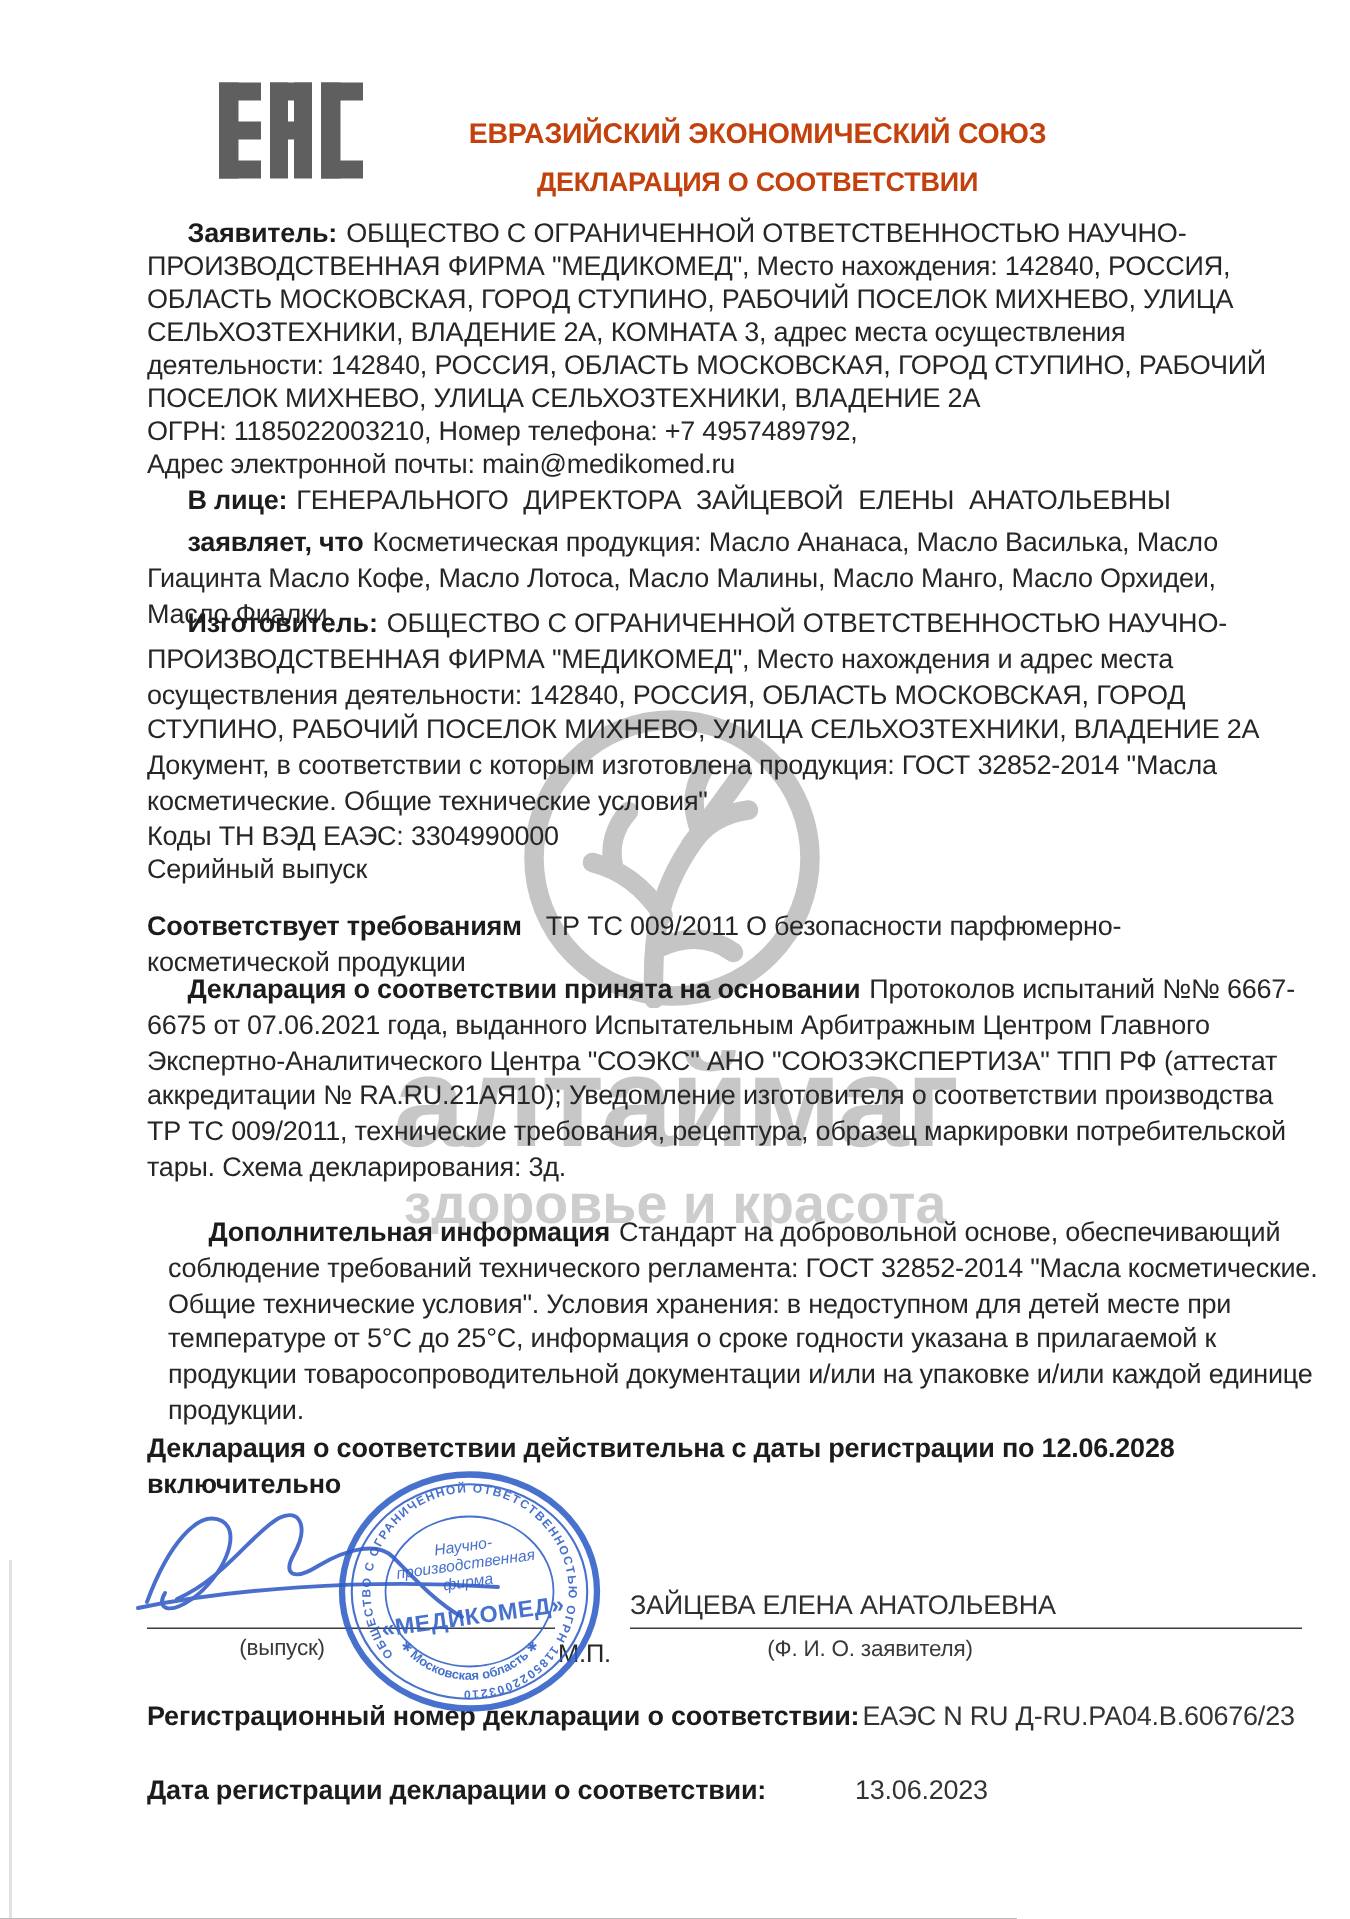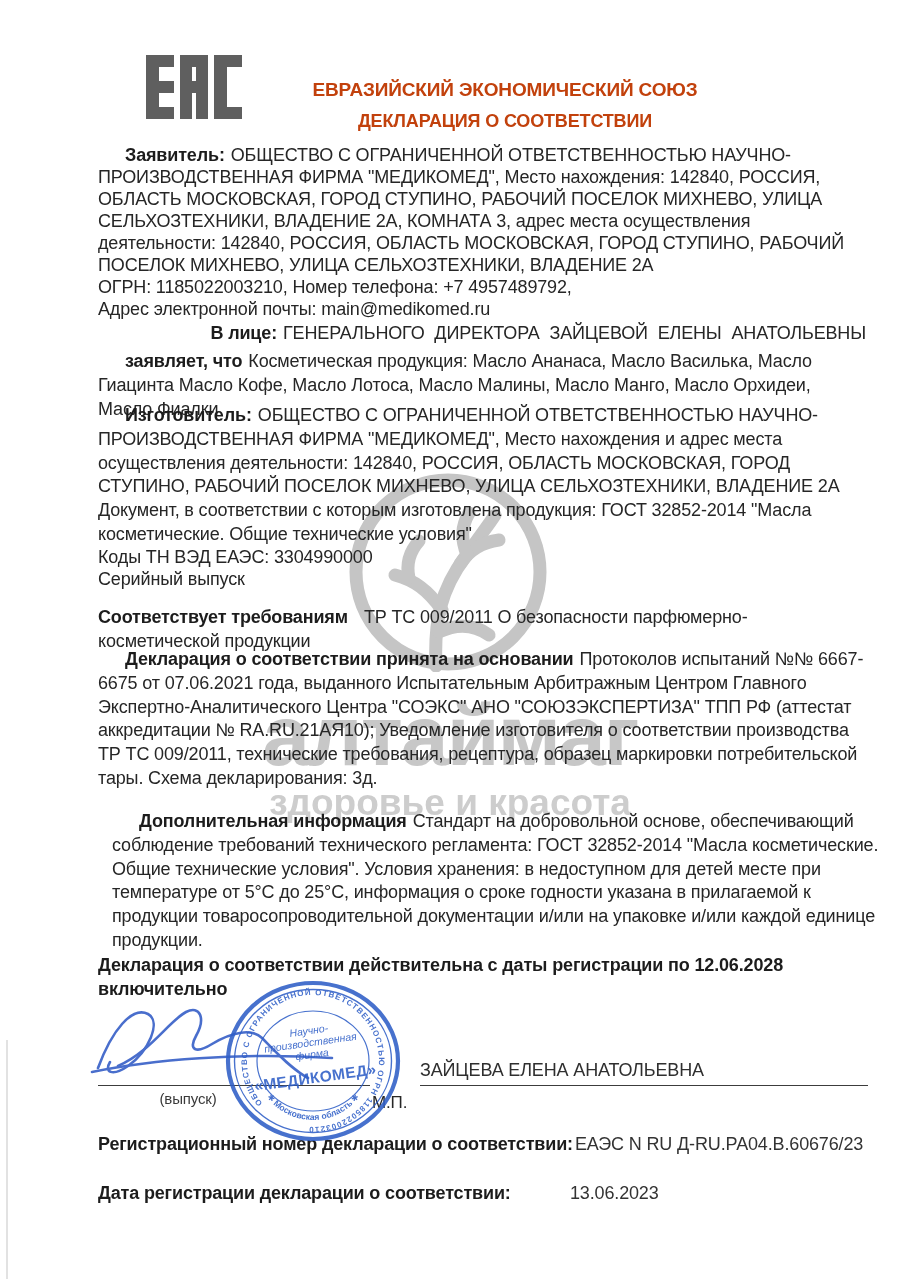--- a/index.html
+++ b/index.html
@@ -57,21 +57,21 @@
   </svg>
   <div class="abs txt title" style="left:110px;top:79px;width:790px;font-size:19px;">ЕВРАЗИЙСКИЙ ЭКОНОМИЧЕСКИЙ СОЮЗ</div>
   <div class="abs txt title" style="left:110px;top:111px;width:790px;font-size:18px;">ДЕКЛАРАЦИЯ О СООТВЕТСТВИИ</div>
 
   <div class="abs txt body-p caps-p" style="left:98px;top:144px;">
     <p><b class="lead">Заявитель:</b><span>ОБЩЕСТВО С ОГРАНИЧЕННОЙ ОТВЕТСТВЕННОСТЬЮ НАУЧНО-ПРОИЗВОДСТВЕННАЯ ФИРМА "МЕДИКОМЕД", Место нахождения: 142840, РОССИЯ, ОБЛАСТЬ МОСКОВСКАЯ, ГОРОД СТУПИНО, РАБОЧИЙ ПОСЕЛОК МИХНЕВО, УЛИЦА СЕЛЬХОЗТЕХНИКИ, ВЛАДЕНИЕ 2А, КОМНАТА 3, адрес места осуществления деятельности: 142840, РОССИЯ, ОБЛАСТЬ МОСКОВСКАЯ, ГОРОД СТУПИНО, РАБОЧИЙ ПОСЕЛОК МИХНЕВО, УЛИЦА СЕЛЬХОЗТЕХНИКИ, ВЛАДЕНИЕ 2А</span></p>
     <p>ОГРН: 1185022003210, Номер телефона: +7 4957489792,</p>
     <p>Адрес электронной почты: main@medikomed.ru</p>
   </div>
 
-  <div class="abs txt body-p" style="left:98px;top:322px;text-align:right;">
+  <div class="abs txt body-p" style="left:98px;top:322px;">
     <p><b class="lead">В лице:</b><span class="wide-words">ГЕНЕРАЛЬНОГО ДИРЕКТОРА ЗАЙЦЕВОЙ ЕЛЕНЫ АНАТОЛЬЕВНЫ</span></p>
   </div>
 
   <div class="abs txt body-p" style="left:98px;top:350px;">
     <p><b class="lead">заявляет, что</b><span>Косметическая продукция: Масло Ананаса, Масло Василька, Масло Гиацинта Масло Кофе, Масло Лотоса, Масло Малины, Масло Манго, Масло Орхидеи, Масло Фиалки</span></p>
   </div>
 
   <div class="abs txt body-p" style="left:98px;top:404px;">
     <p><b class="lead">Изготовитель:</b><span>ОБЩЕСТВО С ОГРАНИЧЕННОЙ ОТВЕТСТВЕННОСТЬЮ НАУЧНО-ПРОИЗВОДСТВЕННАЯ ФИРМА "МЕДИКОМЕД", Место нахождения и адрес места осуществления деятельности: 142840, РОССИЯ, ОБЛАСТЬ МОСКОВСКАЯ, ГОРОД СТУПИНО, РАБОЧИЙ ПОСЕЛОК МИХНЕВО, УЛИЦА СЕЛЬХОЗТЕХНИКИ, ВЛАДЕНИЕ 2А</span></p>
     <p>Документ, в соответствии с которым изготовлена продукция: ГОСТ 32852-2014 "Масла косметические. Общие технические условия"</p>
@@ -98,20 +98,21 @@
     <p><b>Декларация о соответствии действительна с даты регистрации по 12.06.2028 включительно</b></p>
   </div>
 
   <div class="abs txt" style="left:372px;top:1052px;font-size:17px;font-weight:400;z-index:2;margin-top:41px;">М.П.</div>
 
   <div class="abs sig-line" style="left:98px;top:1085px;width:272px;"></div>
   <div class="abs txt small-cap" style="left:98px;top:1090px;width:180px;text-align:center;">(выпуск)</div>
 
   <div class="abs txt" style="left:420px;top:1060px;font-size:18px;color:#2f2f2f;">ЗАЙЦЕВА ЕЛЕНА АНАТОЛЬЕВНА</div>
   <div class="abs sig-line" style="left:420px;top:1085px;width:448px;"></div>
+  <div class="abs txt small-cap" style="left:420px;top:1091px;width:320px;text-align:center;">(Ф. И. О. заявителя)</div>
 
   <svg class="abs overlay" style="left:85px;top:1000px;" width="270" height="95" viewBox="0 0 270 95">
     <g fill="none" stroke="#2a55c4" stroke-width="2.6" stroke-linecap="round" opacity="0.85">
       <path d="M 13,68 C 27,30 47,6 63,14 C 77,22 63,52 43,66 C 27,77 19,72 25,62"></path>
       <path d="M 33,66 C 65,52 83,22 101,12 C 115,5 121,18 111,36 C 103,50 111,54 127,44 C 147,32 167,28 177,38 C 189,50 205,68 223,78"></path>
       <path d="M 7,72 C 65,60 155,52 247,58"></path>
     </g>
   </svg>
 
   <svg class="abs overlay" style="left:224px;top:980px;opacity:0.88;" width="178" height="164" viewBox="0 0 178 164">

